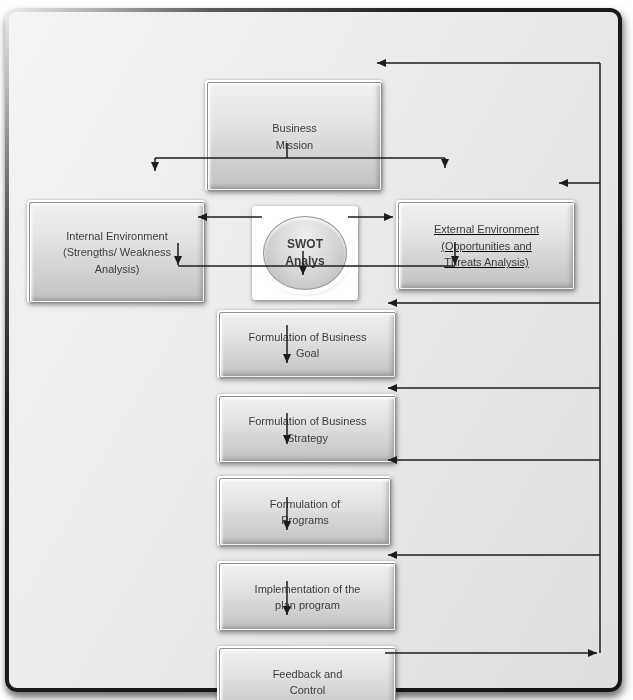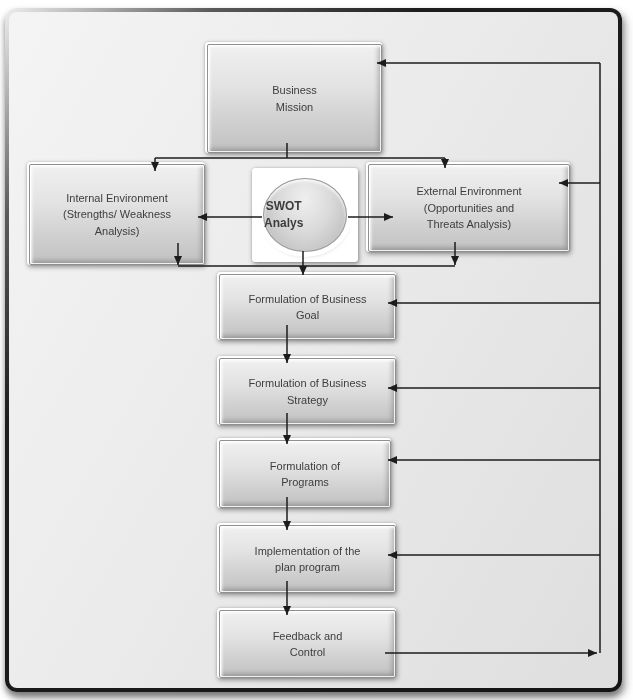--- a/index.html
+++ b/index.html
@@ -17,54 +17,54 @@
   }
   .frame-inner {
     position:absolute; left:9px; top:12px; width:609px; height:676px;
     border-radius:8px;
     background:linear-gradient(120deg,#f4f4f4 0%,#ebebeb 45%,#dedede 100%);
   }
   
   .panel {
     position:absolute; background:#ffffff; border-radius:3px;
     box-shadow:1px 2px 5px rgba(0,0,0,.40), 0 0 2px rgba(0,0,0,.18);
-    padding:2px; box-sizing:border-box; z-index:2;
+    padding:2px; box-sizing:border-box; z-index:2;margin-top:38px;
   }
   .node-box {
     width:100%; height:100%;
     border:1px solid #8f8f8f; border-radius:2px;
     background:linear-gradient(180deg,#f0f0f0 0%,#e3e3e3 38%,#cecece 75%,#c1c1c1 100%);
     box-shadow:inset 0 0 0 1px rgba(255,255,255,.85),
                inset 2px 2px 3px rgba(255,255,255,.95),
                inset -3px -3px 5px rgba(0,0,0,.24);
     display:flex; align-items:center; justify-content:center;
   }
   .label {
     white-space:pre-line; text-align:center;
     font-size:11px; line-height:1.5; color:#3d3d3d;
   }
   
   .p-mission        { left:205px; top:42px;  width:177px; height:111px; }
   .p-internal       { left:27px;  top:162px; width:178px; height:103px; }
-  .p-external       { left:366px; top:162px; width:204px; height:90px; }
+  .p-external       { left:396px; top:162px; width:179px; height:90px;text-decoration:underline; }
   .p-swot           { left:252px; top:168px; width:106px; height:94px;
                       display:flex; align-items:center; justify-content:center; }
   .p-goal           { left:217px; top:272px; width:179px; height:68px; }
   .p-strategy       { left:217px; top:356px; width:179px; height:69px; }
   .p-programs       { left:217px; top:438px; width:174px; height:70px; }
   .p-implementation { left:217px; top:523px; width:179px; height:70px; }
   .p-feedback       { left:217px; top:608px; width:179px; height:70px; }
   
   .swot-ellipse {
     width:82px; height:72px; border-radius:50%;
     background:radial-gradient(ellipse at 50% 28%,#efefef 0%,#dadada 45%,#b4b4b4 100%);
     border:1px solid #9a9a9a;
     box-shadow:0 0 0 5px #ffffff, 1px 3px 5px rgba(0,0,0,.35),
                inset 0 2px 3px rgba(255,255,255,.9);
-    display:flex; align-items:center; 
+    display:flex; align-items:center; justify-content:center;
   }
   .swot-label { font-weight:bold; font-size:12px; line-height:1.45; }
   
   svg.connectors { position:absolute; left:0; top:0; z-index:3; pointer-events:none; }
 </style>
 </head>
 <body>
 
 <div class="stage">
 

